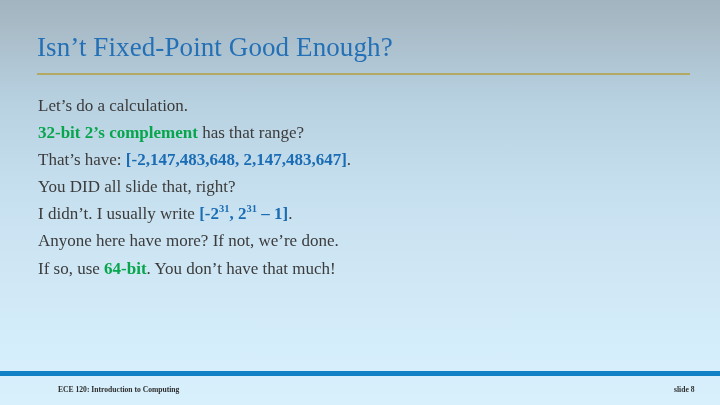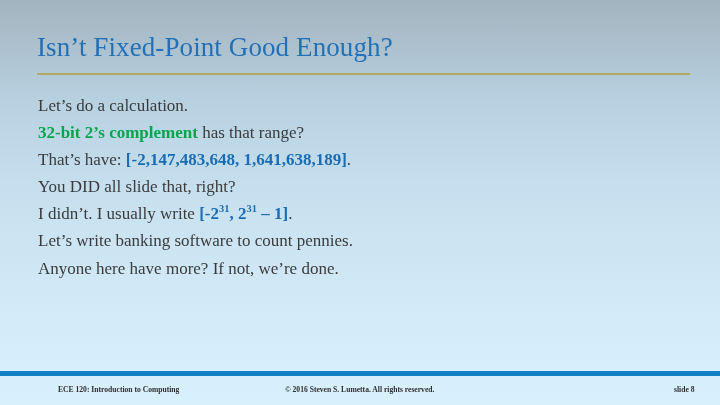--- a/index.html
+++ b/index.html
@@ -91,43 +91,42 @@
 
     <div class="body-line">
       <span>Let’s do a calculation.</span>
     </div>
 
     <div class="body-line">
       <span class="hl-green">32-bit 2’s complement</span><span> has that range?</span>
     </div>
 
     <div class="body-line">
-      <span>That’s have: </span><span class="hl-blue">[-2,147,483,648, 1,641,638,189]</span><span>.</span>
+      <span>That’s have: </span><span class="hl-blue">[-2,147,483,648, 2,147,483,647]</span><span>.</span>
     </div>
 
     <div class="body-line">
       <span>You DID all slide that, right?</span>
     </div>
 
     <div class="body-line">
       <span>I didn’t.  I usually write </span><span class="hl-blue"><span>[-2</span><sup>31</sup><span>, 2</span><sup>31</sup><span> – 1]</span></span><span>.</span>
     </div>
 
-    <div class="body-line">
-      <span>Let’s write banking software to count pennies.</span>
-    </div>
 
 
     <div class="body-line">
       <span>Anyone here have more?  If not, we’re done.</span>
     </div>
 
+    <div class="body-line">
+      <span>If so, use </span><span class="hl-green">64-bit</span><span>.  You don’t have that much!</span>
+    </div>
 
   </div>
 
   <div id="footer-bar"></div>
   <div id="footer">
     <div class="footer-text" id="footer-course">ECE 120: Introduction to Computing</div>
-    <div class="footer-text" id="footer-copyright">© 2016 Steven S. Lumetta.  All rights reserved.</div>
     <div class="footer-text" id="footer-slideno">slide 8</div>
   </div>
 
 </div>
 
 </body></html>

